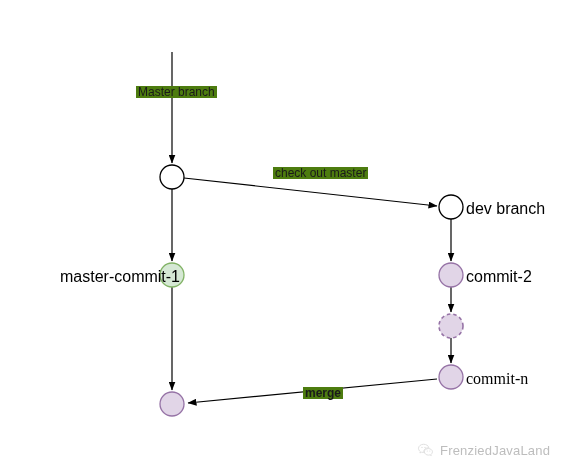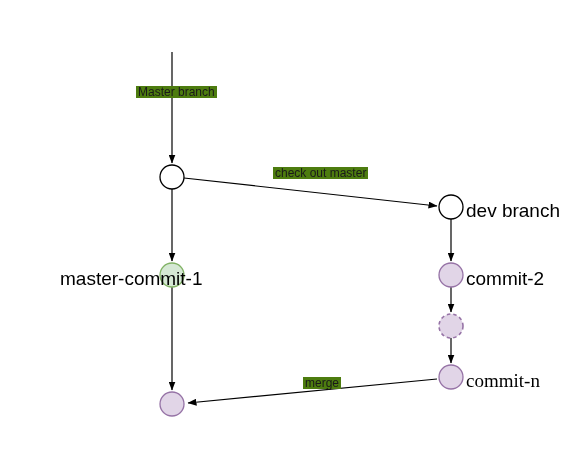--- a/index.html
+++ b/index.html
@@ -20,21 +20,21 @@
   #diagram-svg {
     position: absolute;
     left: 0;
     top: 0;
     width: 581px;
     height: 469px;
   }
   .node-label {
     position: absolute;
     font-family: "Liberation Sans", sans-serif;
-    font-size: 19px;
+    font-size: 16px;
     color: #000000;
     white-space: nowrap;
     line-height: 1;
   }
   .edge-label {
     position: absolute;
     font-family: "Liberation Sans", sans-serif;
     font-size: 12px;
     color: #1a1a1a;
     white-space: nowrap;
@@ -104,24 +104,35 @@
 
     <circle cx="451" cy="377" r="12" fill="#e1d5e7" stroke="#9673a6" stroke-width="1.3"></circle>
 
     <circle cx="172" cy="404" r="12" fill="#e1d5e7" stroke="#9673a6" stroke-width="1.3"></circle>
   </svg>
 
   <div class="edge-label" style="left:136px; top:86px;">Master branch</div>
 
   <div class="edge-label" style="left:253px; top:167px;margin-left:20px;">check out master</div>
 
-  <div class="edge-label" style="left:303px; top:377px;">merge</div>
+  <div class="edge-label" style="left:303px; top:387px;font-weight:bold;">merge</div>
 
   <div class="node-label" style="left:466px; top:201px;">dev branch</div>
 
   <div class="node-label" style="left:60px; top:269px;">master-commit-1</div>
 
   <div class="node-label" style="left:466px; top:269px;">commit-2</div>
 
   <div class="node-label" style="left:466px; top:371px;font-family:Liberation Serif, serif;">commit-n</div>
 
+  <div id="watermark">
+    <svg class="wm-icon" viewBox="0 0 24 24" xmlns="http://www.w3.org/2000/svg">
+      <path d="M9.2 3.2C5.3 3.2 2.1 5.8 2.1 9c0 1.8 1 3.4 2.6 4.5l-.6 2 2.2-1.1c.9.3 1.9.4 2.9.4h.5c-.1-.4-.2-.9-.2-1.3 0-3 3-5.4 6.7-5.4h.6C16.2 5.2 13 3.2 9.2 3.2z" fill="none" stroke="#bdbdbd" stroke-width="1.2"></path>
+      <circle cx="7" cy="7.6" r="0.85" fill="#bdbdbd"></circle>
+      <circle cx="11.3" cy="7.6" r="0.85" fill="#bdbdbd"></circle>
+      <path d="M16.2 9.3c-3.2 0-5.8 2.1-5.8 4.6 0 2.6 2.6 4.6 5.8 4.6.7 0 1.4-.1 2.1-.3l1.9.9-.5-1.6c1.3-.9 2.1-2.2 2.1-3.6 0-2.5-2.5-4.6-5.6-4.6z" fill="none" stroke="#bdbdbd" stroke-width="1.2"></path>
+      <circle cx="14.5" cy="12.8" r="0.75" fill="#bdbdbd"></circle>
+      <circle cx="18.1" cy="12.8" r="0.75" fill="#bdbdbd"></circle>
+    </svg>
+    <span class="wm-text">FrenziedJavaLand</span>
+  </div>
 
 </div>
 
 </body></html>

